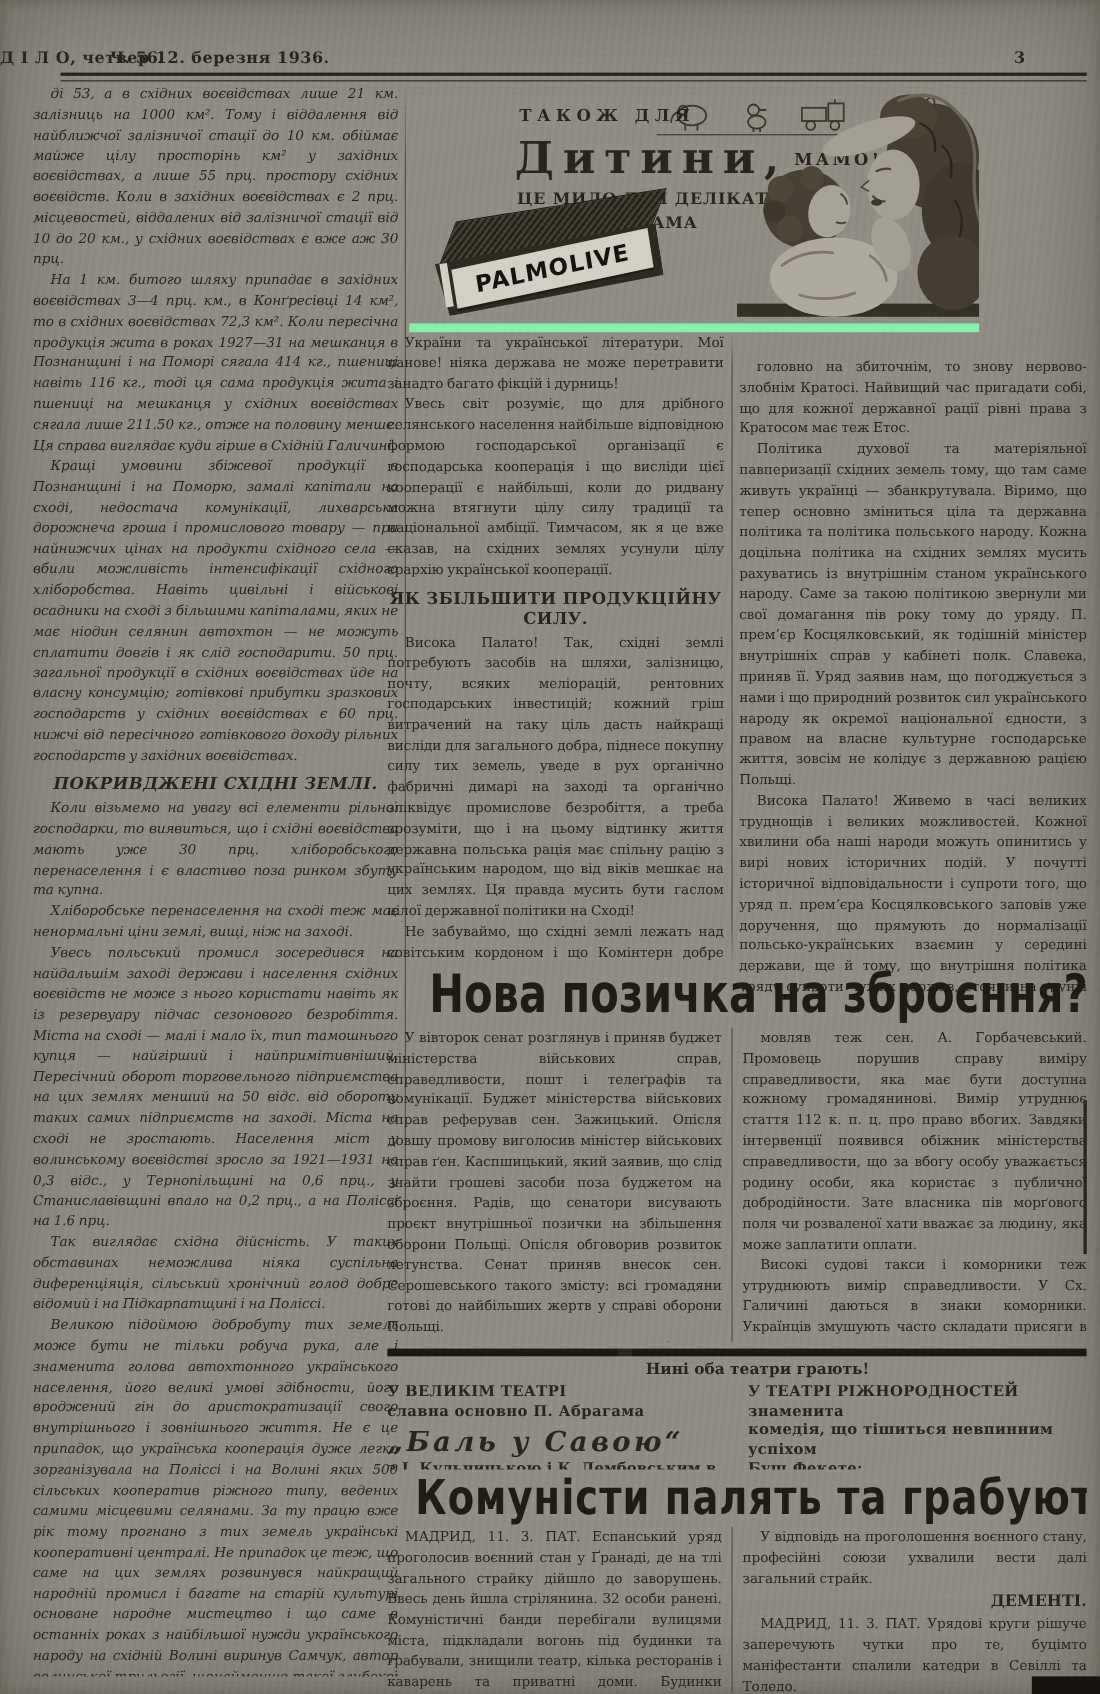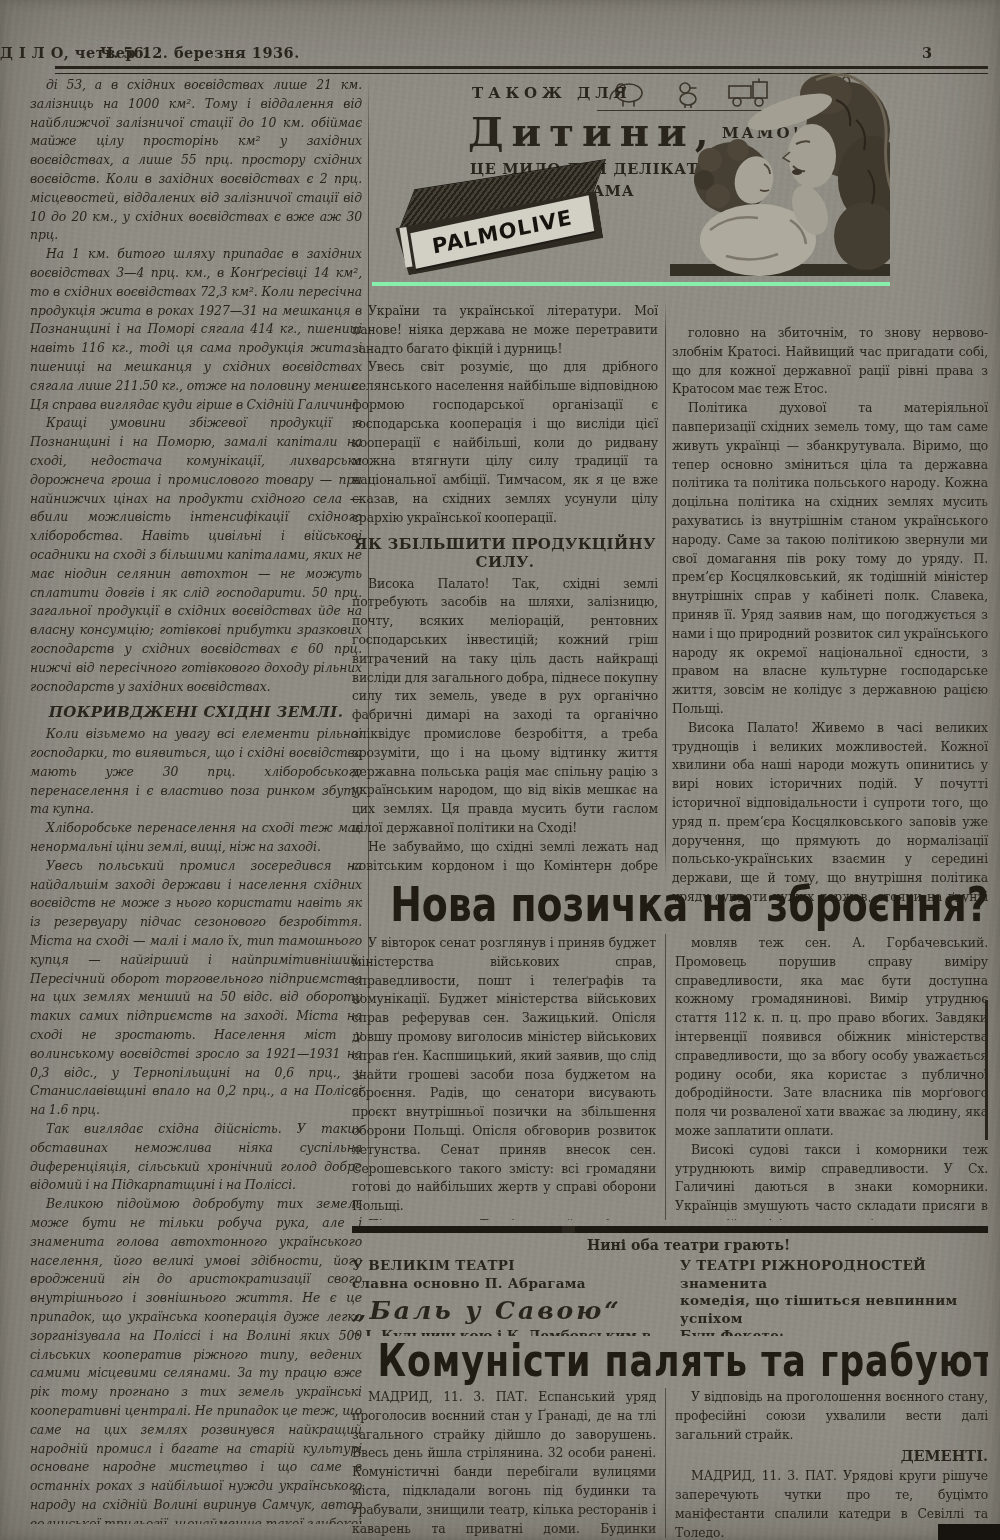--- a/index.html
+++ b/index.html
@@ -30,21 +30,21 @@
   .subhead{margin:7px 0 4px;text-align:center;font-size:15px;font-weight:bold;letter-spacing:.4px;}
   .colwrap{position:absolute;overflow:hidden;}
   .col1{left:30px;top:76px;width:332px;height:1448px;font-style:italic;}
   .col2{left:352px;top:302px;width:306px;height:574px;}
   .col3{left:672px;top:300px;width:316px;height:578px;margin-top:24px;}
   .vrule{position:absolute;width:1px;background:linear-gradient(180deg,rgba(42,37,28,.0),rgba(42,37,28,.65) 6%,rgba(42,37,28,.65) 94%,rgba(42,37,28,0));}
   .vr1{left:368px;top:78px;height:1136px;}
   .vr2{left:665px;top:300px;height:576px;}
   .edge-tick{position:absolute;left:985px;top:1000px;height:140px;width:3px;background:#2a251c;}
   
-  .ad{position:absolute;left:372px;top:60px;width:518px;height:222px;border-bottom:4px solid #86efac;}
+  .ad{position:absolute;left:372px;top:72px;width:518px;height:222px;border-bottom:8px solid #86efac;}
   .ad-kicker{position:absolute;left:100px;top:24px;font-size:15px;font-weight:bold;letter-spacing:5px;}
   .toys{position:absolute;left:225px;top:8px;width:270px;height:42px;border-bottom:1.5px solid #3a342a;}
   .toys svg{position:absolute;bottom:2px;}
   .ad-big{position:absolute;left:96px;top:48px;font-size:40px;font-weight:bold;letter-spacing:8px;}
   .ad-mamo{position:absolute;left:350px;top:64px;font-size:15px;font-weight:bold;letter-spacing:3px;}
   .ad-l{position:absolute;left:98px;font-size:14.5px;font-weight:bold;letter-spacing:.8px;}
   .ad-l1{top:100px;} .ad-l2{top:122px;} .ad-l3{top:144px;}
   .illus{position:absolute;right:0;top:0;width:250px;height:222px;}
   
   .soap{position:absolute;left:24px;bottom:10px;width:212px;height:96px;transform:rotate(-9deg);}

